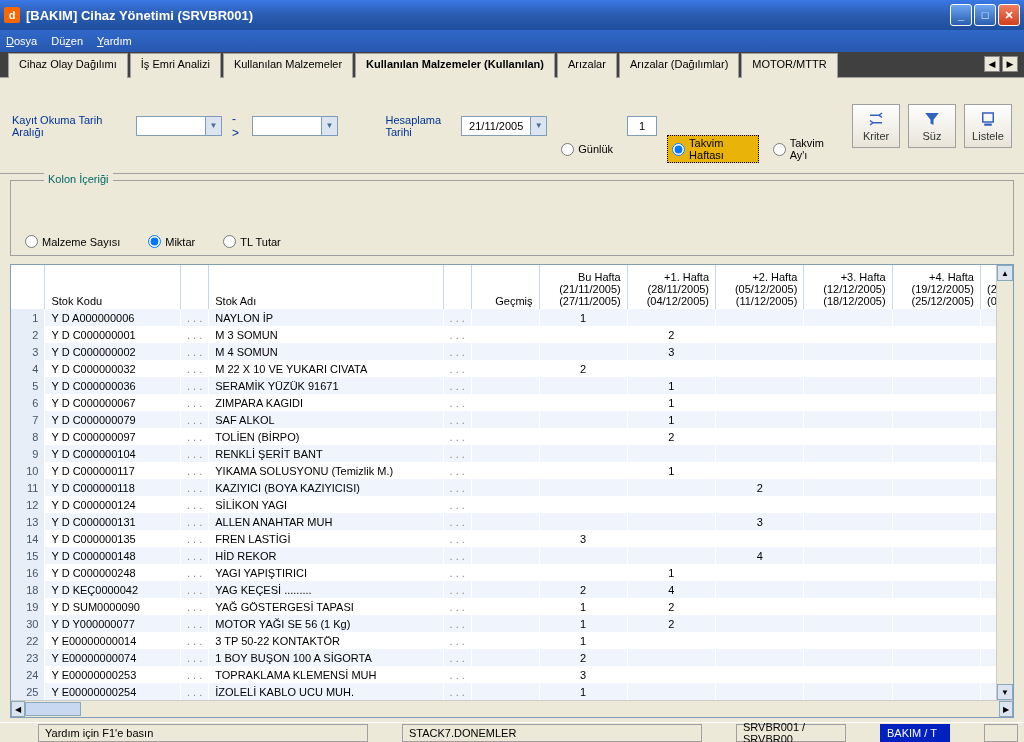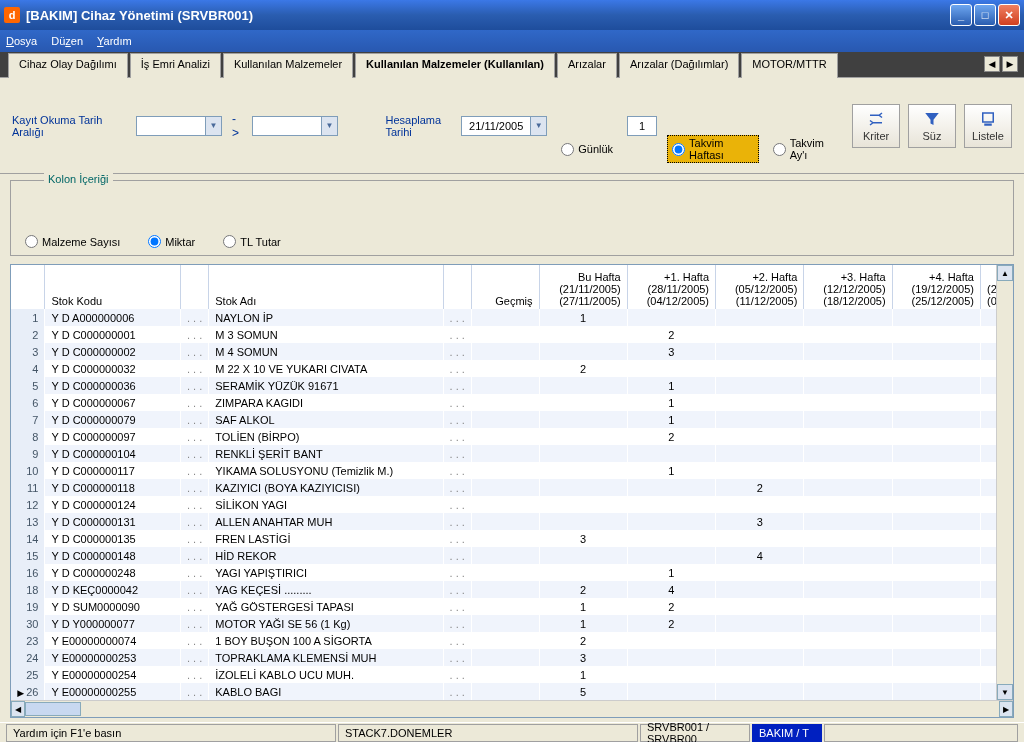--- a/index.html
+++ b/index.html
@@ -61,21 +61,21 @@
   tr.row:nth-child(even) td { background:#FFFFFF;}
   td.rownum { color:#456; text-align:right; width:30px; background:#E8EEF8 !important;}
   td.numcell{ text-align:center;}
   td.cur { }
   tr.currow td.cur::before { content:"▶"; color:#000; font-size:9px; margin-right:2px;}
   
   .col-rn{width:34px;} .col-sk{width:140px;} .col-d1{width:16px;} .col-sa{width:240px;} .col-d2{width:20px;}
   .col-g{width:70px;} .col-w{width:90px;}
   
   .statusbar { height:20px; background:#ECE9D8; border-top:1px solid #fff; display:flex; align-items:center; padding:0 6px; gap:2px;}
-  .statusbar .cell{ border:1px solid #A0A0A0; padding:1px 6px; height:18px; display:flex; align-items:center; background:#ECE9D8;}
+  .statusbar .cell{ border:1px solid #A0A0A0; padding:1px 6px; height:18px; display:flex; align-items:center; background:#ECE9D8;margin-left:32px;}
   .statusbar .grow{ flex:1;}
   .statusbar .blue{ background:#0020C0; color:#fff; border-color:#0020C0;}
 </style>
 </head>
 <body>
 
 <div class="titlebar">
   <div class="icon">d</div>
   <div class="title">[BAKIM] Cihaz Yönetimi (SRVBR001)</div>
   <div class="spacer"></div>
@@ -482,20 +482,34 @@
             <td style="color:#888">. . .</td>
             <td class="numcell"></td>
             <td class="numcell">1</td>
             <td class="numcell">2</td>
             <td class="numcell"></td>
             <td class="numcell"></td>
             <td class="numcell"></td>
             <td></td>
           </tr>
           <tr class="row">
+            <td class="rownum">22</td>
+            <td>Y  E00000000014</td>
+            <td style="color:#888">. . .</td>
+            <td>3 TP 50-22 KONTAKTÖR</td>
+            <td style="color:#888">. . .</td>
+            <td class="numcell"></td>
+            <td class="numcell">1</td>
+            <td class="numcell"></td>
+            <td class="numcell"></td>
+            <td class="numcell"></td>
+            <td class="numcell"></td>
+            <td></td>
+          </tr>
+          <tr class="row">
             <td class="rownum">23</td>
             <td>Y  E00000000074</td>
             <td style="color:#888">. . .</td>
             <td>1 BOY BUŞON 100 A SİGORTA</td>
             <td style="color:#888">. . .</td>
             <td class="numcell"></td>
             <td class="numcell">2</td>
             <td class="numcell"></td>
             <td class="numcell"></td>
             <td class="numcell"></td>

